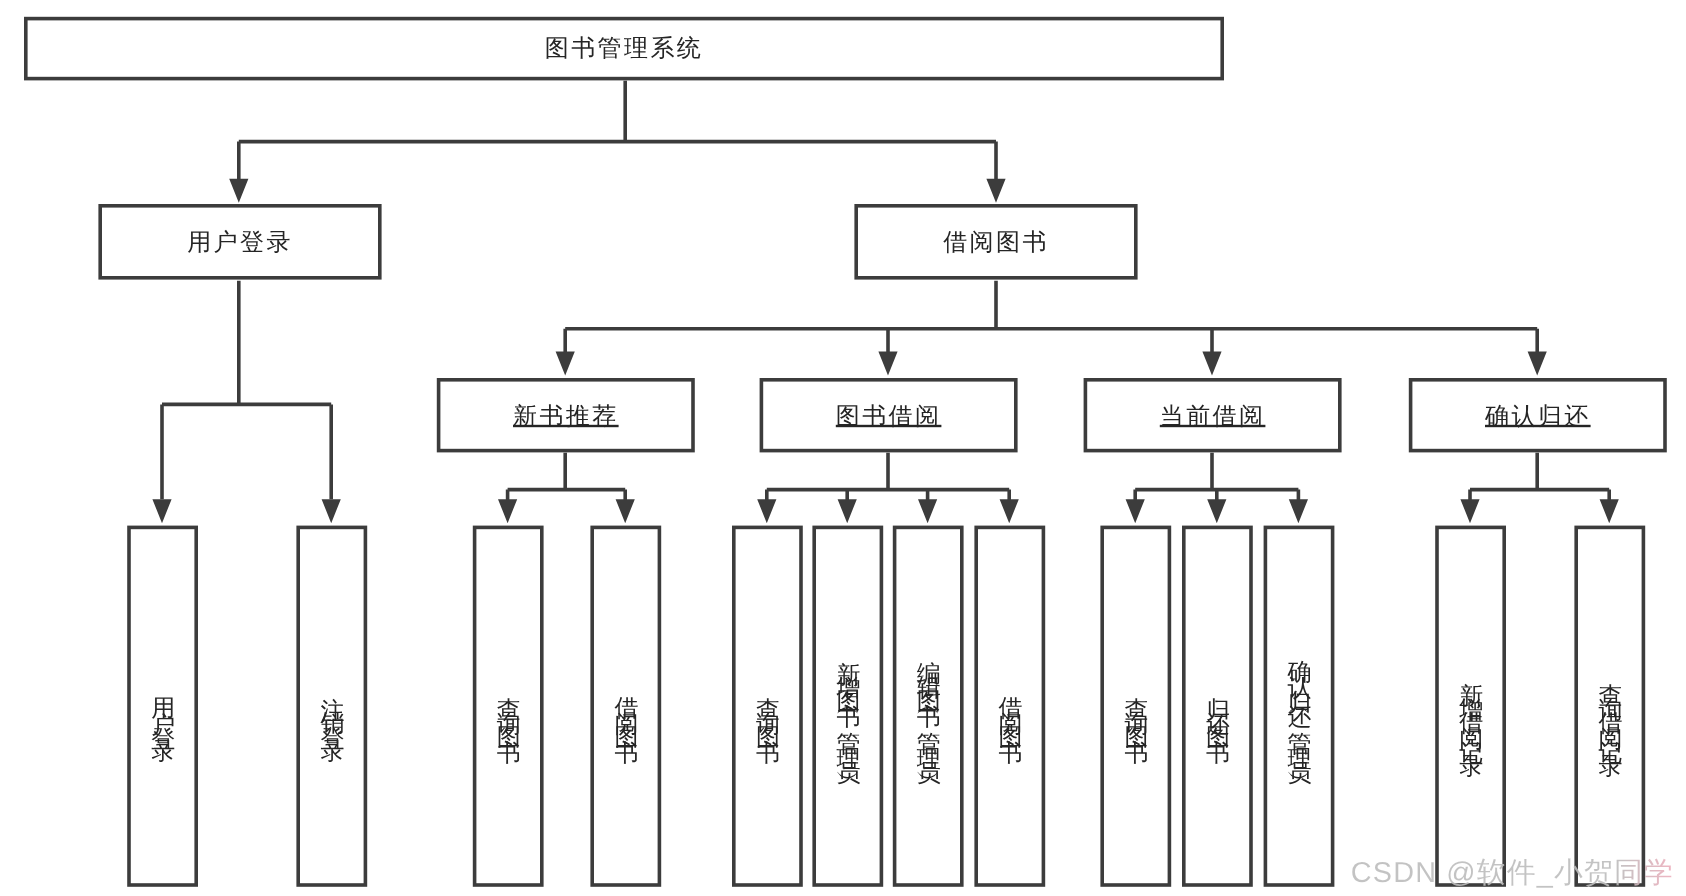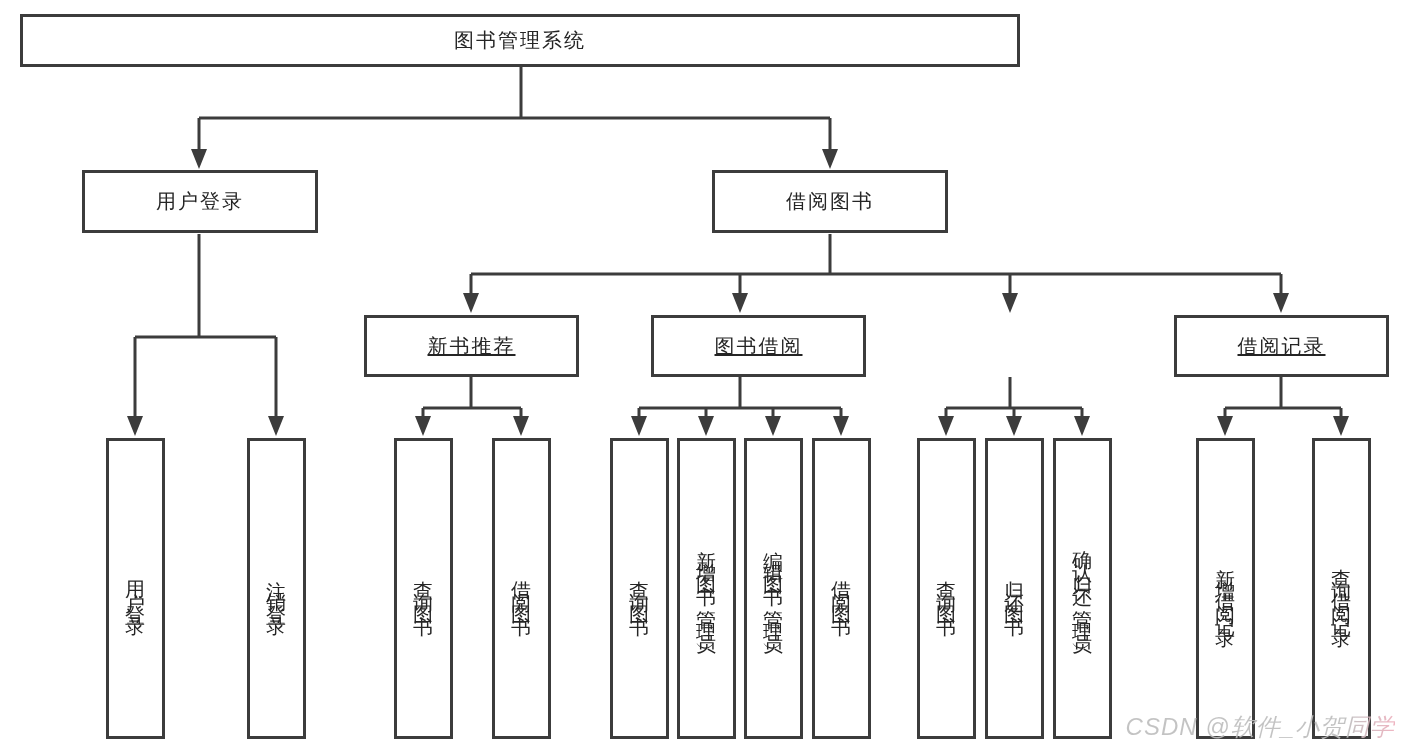--- a/index.html
+++ b/index.html
@@ -72,21 +72,20 @@
     bottom: 4px;
     font-size: 24px;
     letter-spacing: 1px;
     white-space: nowrap;
     z-index: 5;
     background: linear-gradient(90deg, #bdbdbd 0%, #bdbdbd 82%, #eeaebc 100%);
     -webkit-background-clip: text;
     background-clip: text;
     color: transparent;
     opacity: 0.9;
-    font-style: italic;
   }
 </style>
 </head>
 <body>
 
 <div id="stage">
 
   <svg id="connectors" viewBox="0 0 1405 747" xmlns="http://www.w3.org/2000/svg">
     <g>
       <path class="line" d="M521 67 V118 M199 118 H830 M199 118 V150 M830 118 V150"></path>
@@ -125,25 +124,28 @@
   <div class="box lv2" style="left:82px">
     <span class="hlabel">用户登录</span>
   </div>
   <div class="box lv2" style="left:712px">
     <span class="hlabel">借阅图书</span>
   </div>
 
   <div class="box lv3" style="left:364px">
     <span class="hlabel">新书推荐</span>
   </div>
-  <div class="box lv3" style="left:651px">
+  <div class="box lv3" style="left:633px">
     <span class="hlabel">图书借阅</span>
   </div>
+  <div class="box lv3" style="left:903px">
+    <span class="hlabel">当前借阅</span>
+  </div>
   <div class="box lv3" style="left:1174px">
-    <span class="hlabel">借阅记录</span>
+    <span class="hlabel">确认归还</span>
   </div>
 
   <div class="box vbox" style="left:106px">
     <span class="vlabel">用户登录</span>
   </div>
   <div class="box vbox" style="left:247px">
     <span class="vlabel">注销登录</span>
   </div>
 
   <div class="box vbox" style="left:394px">

